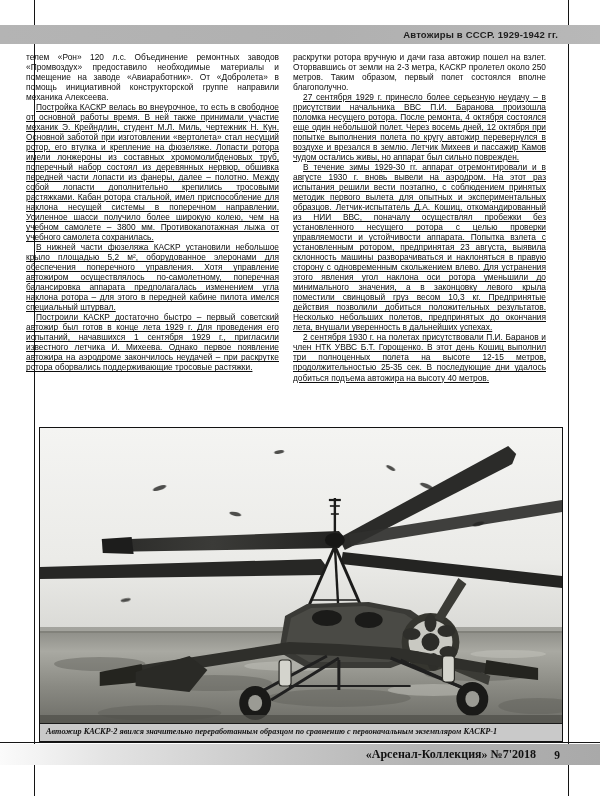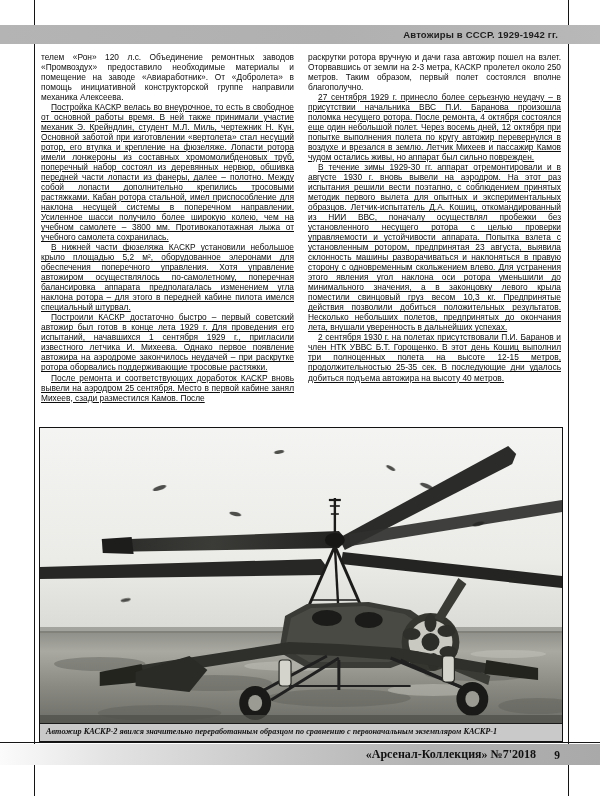--- a/index.html
+++ b/index.html
@@ -56,21 +56,21 @@
     font-weight: 700;
     letter-spacing: .2px;
     color: #1d1d1d;
     line-height: 17px;
     white-space: nowrap;
   }
 
   
   .columns {
     position: absolute;
-    left: 41px; top: 52px;
+    left: 26px; top: 52px;
     width: 521px;
     display: flex;
     gap: 14px;
   }
   .col { width: 253px; }
 
   .col p {
     margin: 0;
     font-family: "Liberation Sans", sans-serif;
     font-size: 8.35px;
@@ -165,21 +165,20 @@
   <div class="header-band"></div>
   <div class="header-title">Автожиры в СССР. 1929-1942 гг.</div>
 
   <div class="columns">
 
     <div class="col">
       <p>телем «Рон» 120 л.с. Объединение ремонтных заводов «Промвоздух» предоставило необходимые материалы и помещение на заводе «Авиаработник». От «Добролета» в помощь инициативной конструкторской группе направили механика Алексеева.</p>
       <p class="indent">Постройка КАСКР велась во внеурочное, то есть в свободное от основной работы время. В ней также принимали участие механик Э. Крейндлин, студент М.Л. Миль, чертежник Н. Кун. Основной заботой при изготовлении «вертолета» стал несущий ротор, его втулка и крепление на фюзеляже. Лопасти ротора имели лонжероны из составных хромомолибденовых труб, поперечный набор состоял из деревянных нервюр, обшивка передней части лопасти из фанеры, далее – полотно. Между собой лопасти дополнительно крепились тросовыми растяжками. Кабан ротора стальной, имел приспособление для наклона несущей системы в поперечном направлении. Усиленное шасси получило более широкую колею, чем на учебном самолете – 3800 мм. Противокапотажная лыжа от учебного самолета сохранилась.</p>
       <p class="indent">В нижней части фюзеляжа КАСКР установили небольшое крыло площадью 5,2 м², оборудованное элеронами для обеспечения поперечного управления. Хотя управление автожиром осуществлялось по-самолетному, поперечная балансировка аппарата предполагалась изменением угла наклона ротора – для этого в передней кабине пилота имелся специальный штурвал.</p>
       <p class="indent">Построили КАСКР достаточно быстро – первый советский автожир был готов в конце лета 1929 г. Для проведения его испытаний, начавшихся 1 сентября 1929 г., пригласили известного летчика И. Михеева. Однако первое появление автожира на аэродроме закончилось неудачей – при раскрутке ротора оборвались поддерживающие тросовые растяжки.</p>
-      <p class="indent">После ремонта и соответствующих доработок КАСКР вновь вывели на аэродром 25 сентября. Место в первой кабине занял Михеев, сзади разместился Камов. После</p>
     </div>
 
     <div class="col">
       <p>раскрутки ротора вручную и дачи газа автожир пошел на взлет. Оторвавшись от земли на 2-3 метра, КАСКР пролетел около 250 метров. Таким образом, первый полет состоялся вполне благополучно.</p>
       <p class="indent">27 сентября 1929 г. принесло более серьезную неудачу – в присутствии начальника ВВС П.И. Баранова произошла поломка несущего ротора. После ремонта, 4 октября состоялся еще один небольшой полет. Через восемь дней, 12 октября при попытке выполнения полета по кругу автожир перевернулся в воздухе и врезался в землю. Летчик Михеев и пассажир Камов чудом остались живы, но аппарат был сильно поврежден.</p>
       <p class="indent">В течение зимы 1929-30 гг. аппарат отремонтировали и в августе 1930 г. вновь вывели на аэродром. На этот раз испытания решили вести поэтапно, с соблюдением принятых методик первого вылета для опытных и экспериментальных образцов. Летчик-испытатель Д.А. Кошиц, откомандированный из НИИ ВВС, поначалу осуществлял пробежки без установленного несущего ротора с целью проверки управляемости и устойчивости аппарата. Попытка взлета с установленным ротором, предпринятая 23 августа, выявила склонность машины разворачиваться и наклоняться в правую сторону с одновременным скольжением влево. Для устранения этого явления угол наклона оси ротора уменьшили до минимального значения, а в законцовку левого крыла поместили свинцовый груз весом 10,3 кг. Предпринятые действия позволили добиться положительных результатов. Несколько небольших полетов, предпринятых до окончания лета, внушали уверенность в дальнейших успехах.</p>
       <p class="indent">2 сентября 1930 г. на полетах присутствовали П.И. Баранов и член НТК УВВС Б.Т. Горощенко. В этот день Кошиц выполнил три полноценных полета на высоте 12-15 метров, продолжительностью 25-35 сек. В последующие дни удалось добиться подъема автожира на высоту 40 метров.</p>
     </div>
 
   </div>

